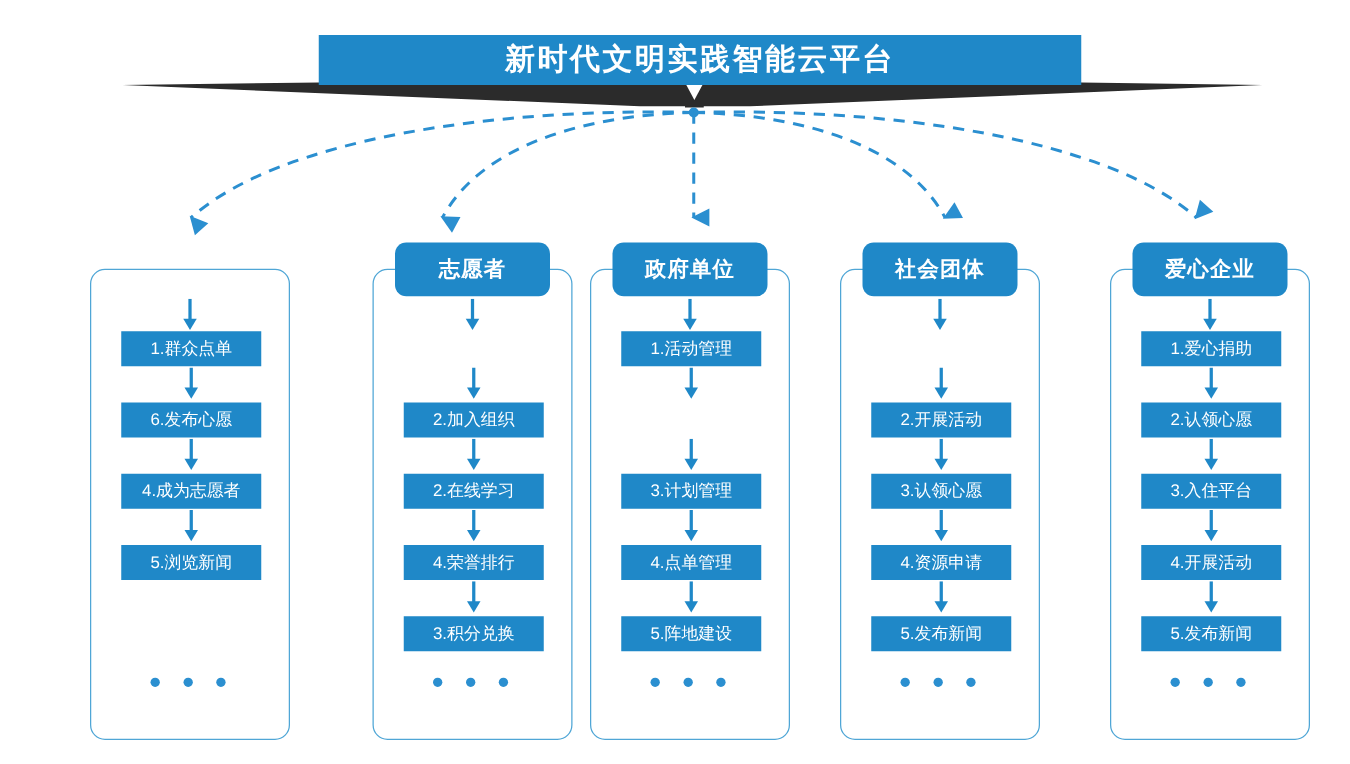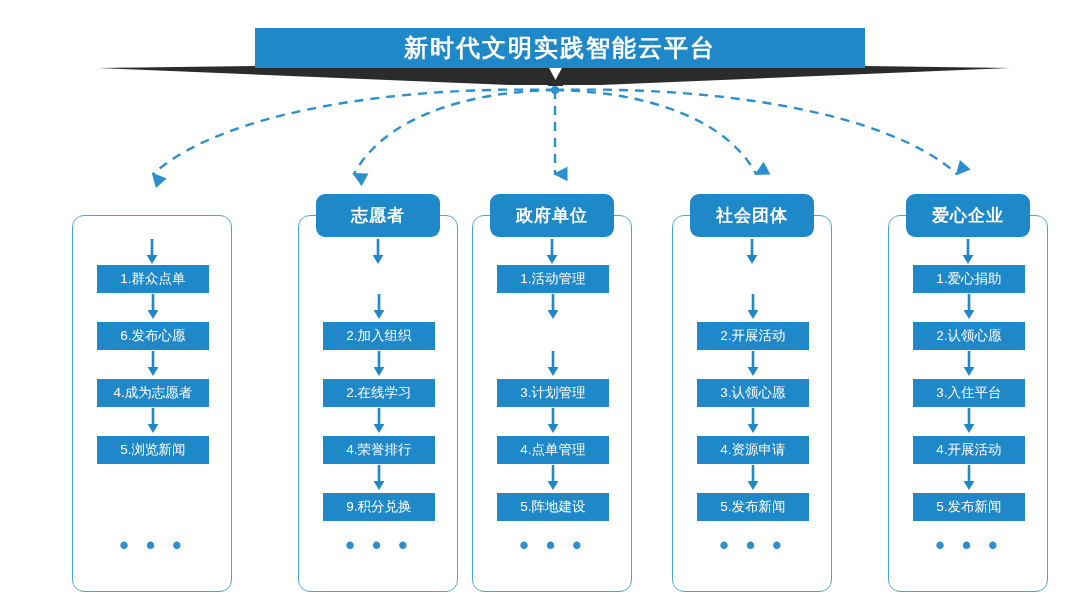--- a/index.html
+++ b/index.html
@@ -289,21 +289,21 @@
           <div class="item-box">
             <span class="item-label">4.荣誉排行</span>
           </div>
           <svg class="down-arrow" viewBox="0 0 14 26">
             <path d="M 7 0 L 7 17" stroke="#1f88c8" stroke-width="2.6" fill="none"></path>
             <path d="M 1.6 16 L 12.4 16 L 7 25 Z" fill="#1f88c8"></path>
           </svg>
         </div>
         <div class="item-row">
           <div class="item-box">
-            <span class="item-label">9.积分兑换</span>
+            <span class="item-label">3.积分兑换</span>
           </div>
         </div>
       </div>
       <div class="ellipsis">• • •</div>
     </div>
 
     <div class="column col-2">
       <div class="col-header">
         <span class="col-header-label">政府单位</span>
       </div>

